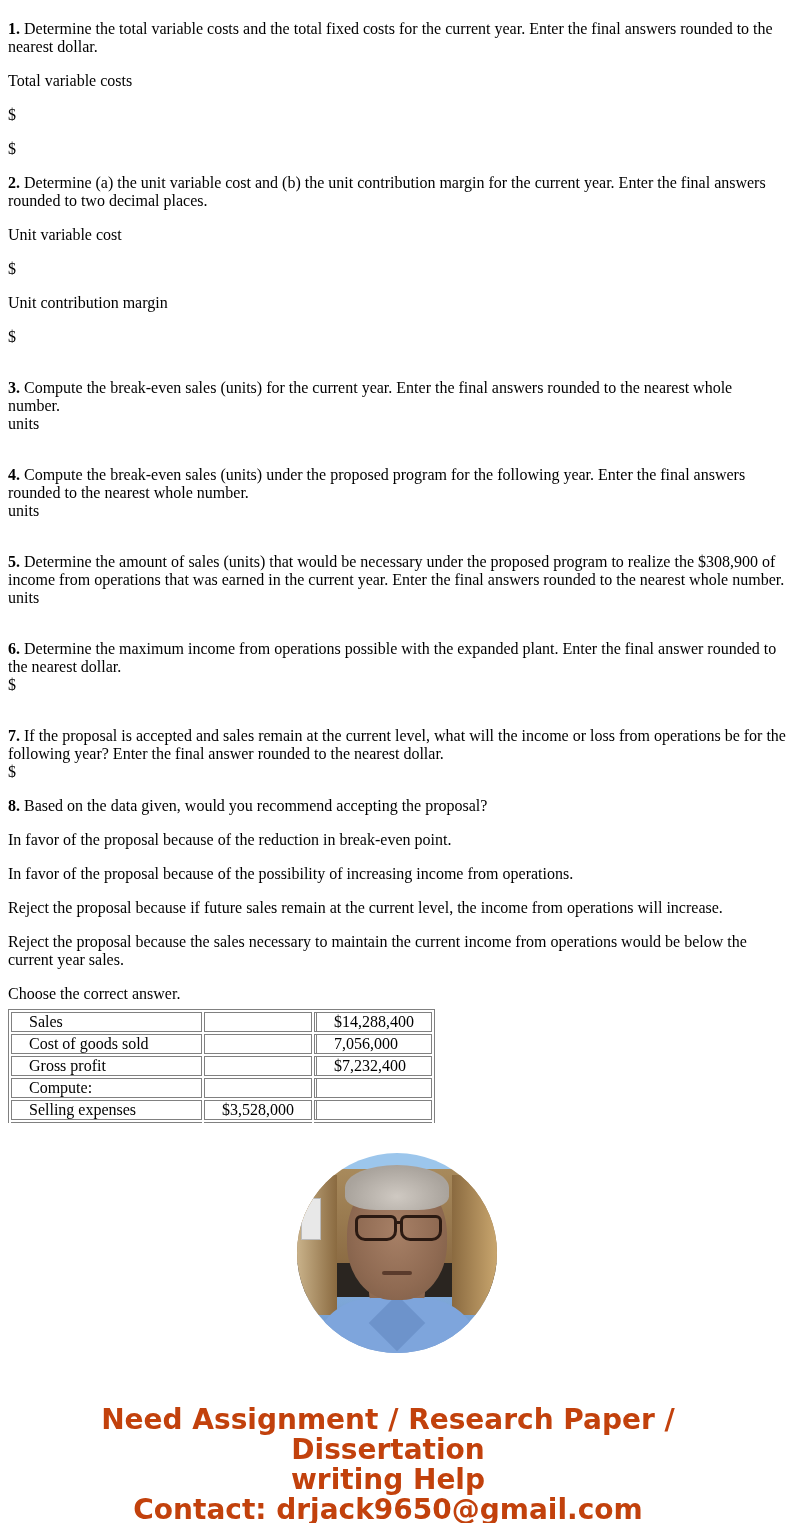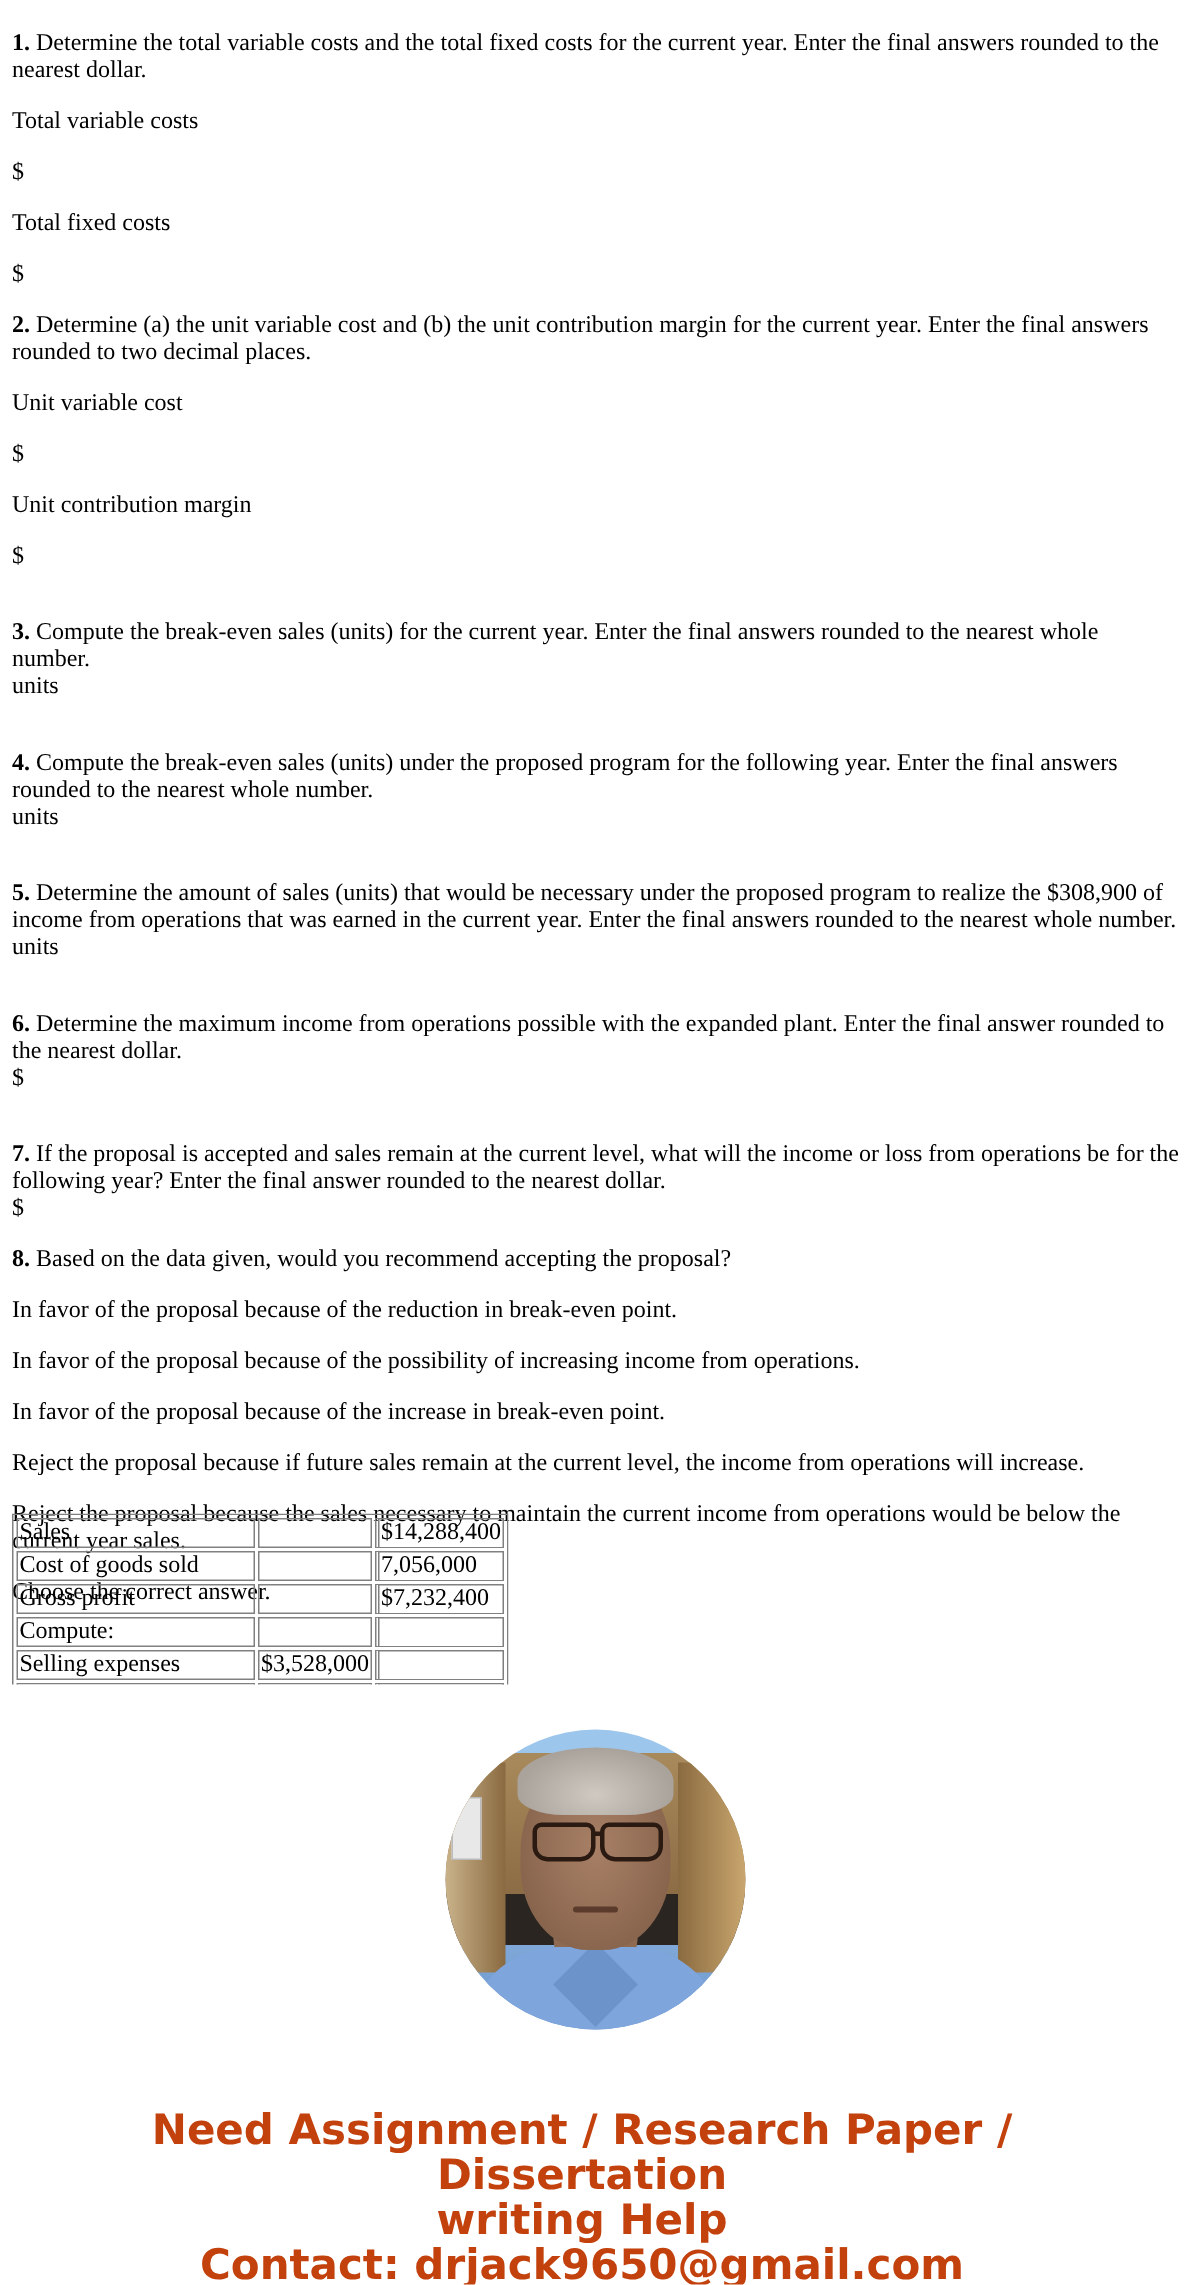--- a/index.html
+++ b/index.html
@@ -29,21 +29,21 @@
   table.fin {
     border: 1px solid #808080;
     border-collapse: separate;
     border-spacing: 2px;
     font-family: "Liberation Serif", "DejaVu Serif", serif;
     font-size: 16px;
     line-height: 18px;
   }
   table.fin td {
     border: 1px solid #808080;
-    padding: 0 1px;
+    padding: 0 17px;
     height: 18px;
     white-space: nowrap;
   }
   table.fin td.c1 { width: 155px; }
   table.fin td.c2 { width: 70px; margin-left: 24px; }
   table.fin td.c3 { width: 78px; border-left: 3px double #808080; }
 
   .avatar {
     position: absolute;
     left: 297px;
@@ -83,21 +83,20 @@
   .promo div { margin: 0; }
 </style>
 </head>
 <body>
 
 <div class="content">
 
   <p><b>1.</b><span> Determine the total variable costs and the total fixed costs for the current year. Enter the final answers rounded to the nearest dollar.</span></p>
   <p>Total variable costs</p>
   <p>$</p>
-  <p>Total fixed costs</p>
   <p>$</p>
 
   <p><b>2.</b><span> Determine (a) the unit variable cost and (b) the unit contribution margin for the current year. Enter the final answers rounded to two decimal places.</span></p>
   <p>Unit variable cost</p>
   <p>$</p>
   <p>Unit contribution margin</p>
   <p>$</p>
 
   <div class="block">
     <div class="q"><b>3.</b><span> Compute the break-even sales (units) for the current year. Enter the final answers rounded to the nearest whole number.</span></div>
@@ -120,21 +119,20 @@
   </div>
 
   <div class="block">
     <div class="q"><b>7.</b><span> If the proposal is accepted and sales remain at the current level, what will the income or loss from operations be for the following year? Enter the final answer rounded to the nearest dollar.</span></div>
     <div>$</div>
   </div>
 
   <p><b>8.</b><span> Based on the data given, would you recommend accepting the proposal?</span></p>
   <p>In favor of the proposal because of the reduction in break-even point.</p>
   <p>In favor of the proposal because of the possibility of increasing income from operations.</p>
-  <p>In favor of the proposal because of the increase in break-even point.</p>
   <p>Reject the proposal because if future sales remain at the current level, the income from operations will increase.</p>
   <p>Reject the proposal because the sales necessary to maintain the current income from operations would be below the current year sales.</p>
   <p>Choose the correct answer.</p>
 </div>
 
 <div class="fin-table-wrap">
   <table class="fin">
     <tbody>
         <tr>
       <td class="c1">Sales</td>

